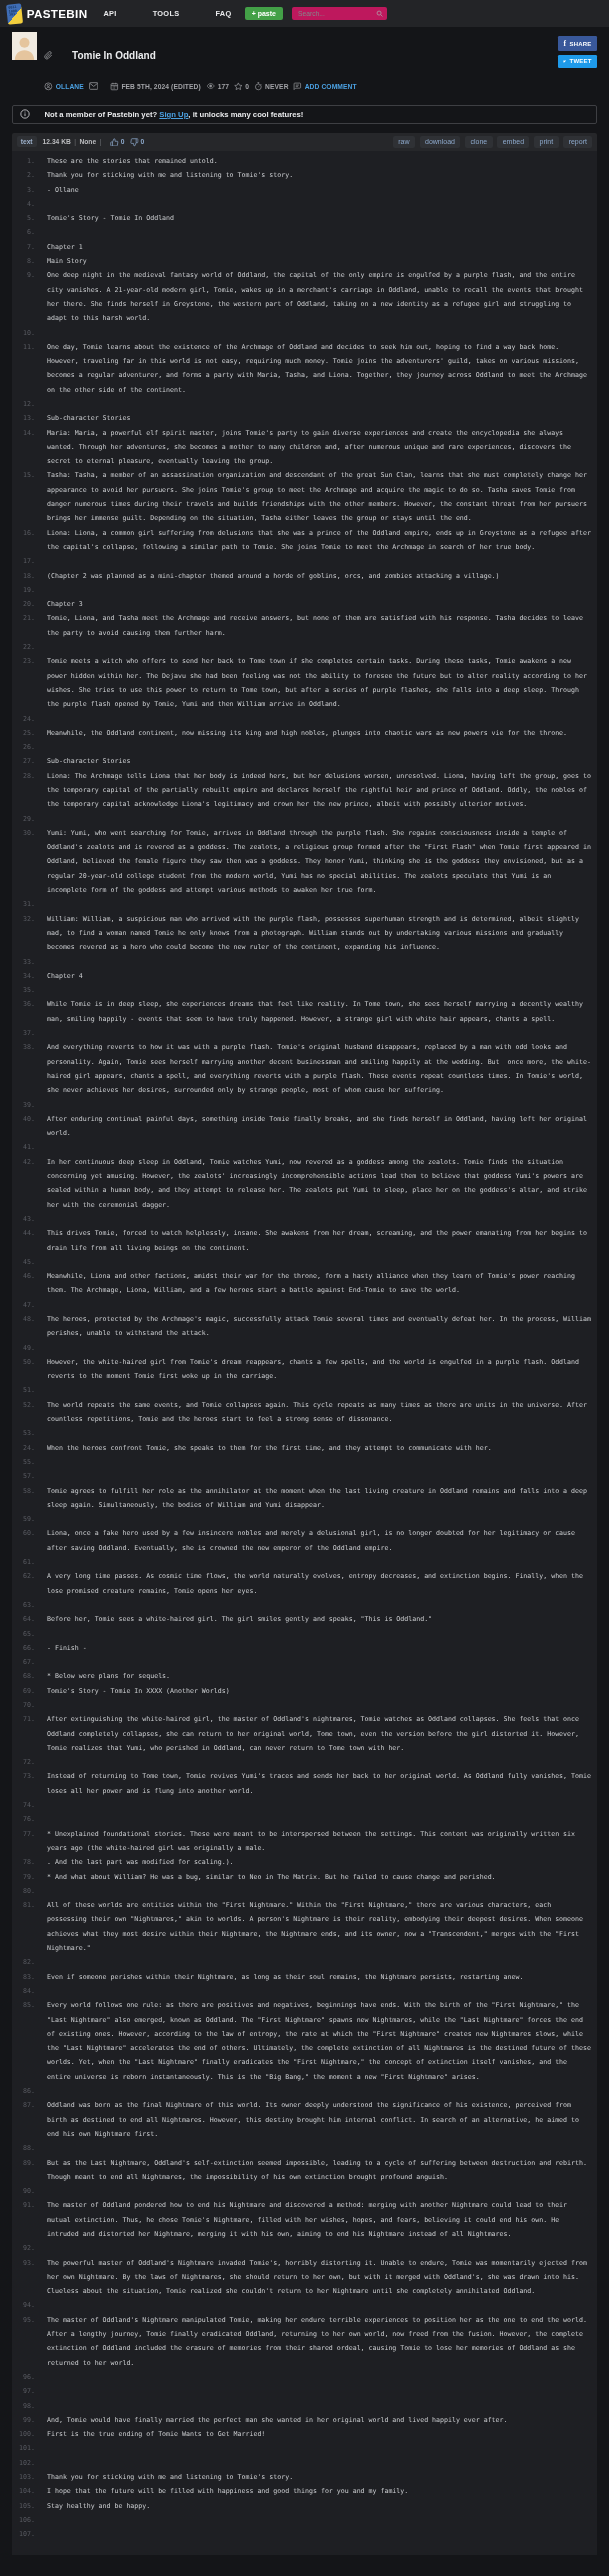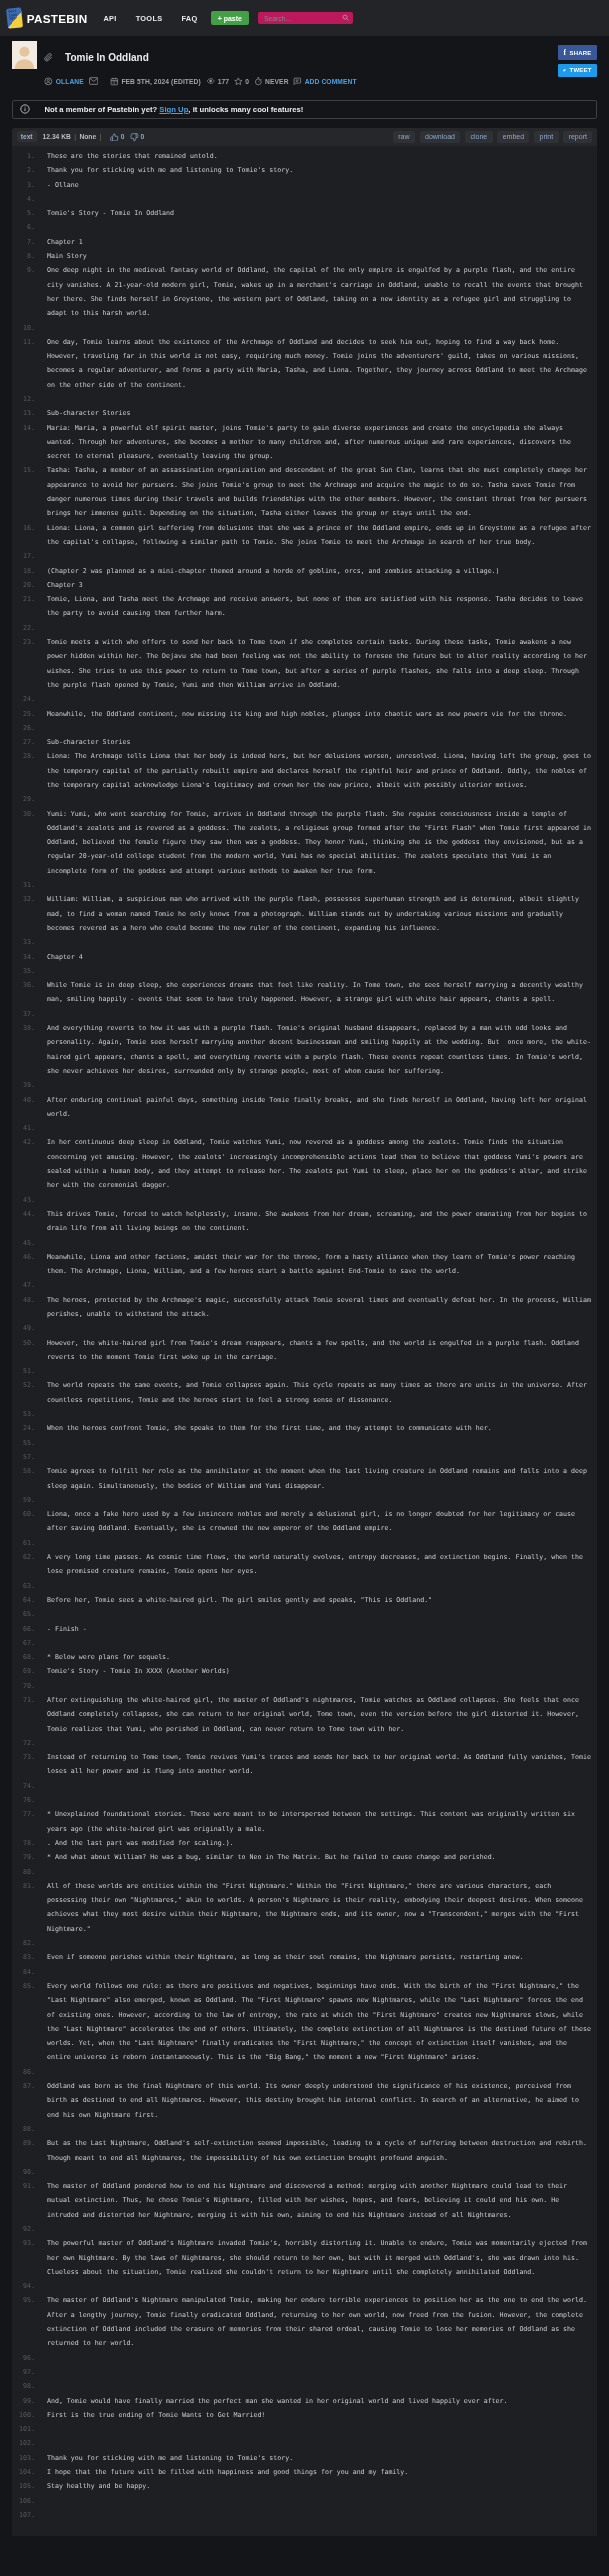--- a/index.html
+++ b/index.html
@@ -1,45 +1,45 @@
 <!DOCTYPE html>
 <html style="font-size:10.7px"><head>
 <meta charset="utf-8">
 <title>Tomie In Oddland</title>
 <style>
   html,body{margin:0;padding:0;background:#141518;}
   .page{width:609px;height:2576px;overflow:hidden;background:#141518;
         font-family:"Liberation Sans",sans-serif;position:relative;}
 
   
-  .topbar{height:36px;background:#232427;display:flex;align-items:center;padding:0 6.7px;box-sizing:border-box;}
+  .topbar{height:27px;background:#232427;display:flex;align-items:center;padding:0 6.7px;box-sizing:border-box;}
   .logo{width:15.4px;height:19.5px;border-radius:2px;overflow:hidden;transform:rotate(-6deg);
         background:linear-gradient(135deg,#3f6db5 0 55%,#f3cf3e 55% 100%);
         display:flex;flex-direction:column;justify-content:flex-start;padding:2px 0 0 2px;box-sizing:border-box;cursor:pointer;}
   .logo span{font-family:"DejaVu Sans Mono",monospace;font-size:3.4px;line-height:3.7px;color:#16335e;font-weight:bold;}
   .brand{color:#fff;font-size:11.7px;font-weight:bold;letter-spacing:0.3px;margin-left:4.7px;cursor:pointer;}
-  .nav{display:flex;align-items:center;margin-left:16px;gap:19px;}
+  .nav{display:flex;align-items:center;margin-left:16px;gap:36px;}
   .nav a{color:#e9eaec;font-size:7.4px;font-weight:bold;letter-spacing:0.3px;text-decoration:none;cursor:pointer;}
   .paste-btn{margin-left:13.4px;background:#43a047;color:#fff;border:none;border-radius:2px;
              font-family:"Liberation Sans",sans-serif;font-size:7px;font-weight:bold;
              padding:3.4px 6.7px;cursor:pointer;}
   .search{margin-left:9.4px;background:#be185d;border-radius:2px;height:12.7px;width:95px;
           display:flex;align-items:center;padding:0 4px;box-sizing:border-box;}
   .search input{flex:1;background:transparent;border:none;outline:none;color:#c7c8cb;
                 font-family:"Liberation Sans",sans-serif;font-size:6.7px;min-width:0;}
   .search input::placeholder{color:#85868b;}
   .search svg{flex:0 0 auto;color:#a9aaae;}
 
   
   .paste-info{margin:5.4px 12px 0;display:flex;align-items:flex-start;}
   .avatar{width:25px;height:28px;background:#f1ebe1;flex:0 0 auto;cursor:pointer;overflow:hidden;}
   .title-col{margin-left:7.4px;flex:1;}
   .title-row{display:flex;align-items:center;gap:4px;margin-top:2.7px;}
   .title-row .clip{color:#9b9ca0;display:flex;}
-  .page-title{color:#ebecee;font-size:10px;font-weight:bold;margin:8px;}
+  .page-title{color:#ebecee;font-size:10px;font-weight:bold;margin:15px;}
   .meta-row{display:flex;align-items:center;gap:4.7px;margin-top:6px;color:#a2a3a7;
             font-size:6.7px;font-weight:bold;letter-spacing:0.1px;}
   .meta-row .mi{display:flex;align-items:center;gap:2.7px;}
   .meta-row svg{color:#97989c;}
   .blue{color:#4ba1e2;text-decoration:none;cursor:pointer;}
   .meta-gap{width:2.7px;}
   .share-col{margin-left:auto;display:flex;flex-direction:column;gap:4.7px;align-items:flex-end;padding-top:4px;}
   .share-btn{display:flex;align-items:center;gap:3.4px;border:none;border-radius:1.3px;color:#fff;
              font-family:"Liberation Sans",sans-serif;font-size:6px;font-weight:bold;letter-spacing:0.2px;
              padding:2.7px 5.4px;cursor:pointer;width:39px;justify-content:center;box-sizing:border-box;}
@@ -298,20 +298,24 @@
         </div>
         <div class="code-row">
           <span class="ln">17.</span>
           <span class="lt"></span>
         </div>
         <div class="code-row">
           <span class="ln">18.</span>
           <span class="lt">(Chapter 2 was planned as a mini-chapter themed around a horde of goblins, orcs, and zombies attacking a village.)</span>
         </div>
         <div class="code-row">
+          <span class="ln">19.</span>
+          <span class="lt"></span>
+        </div>
+        <div class="code-row">
           <span class="ln">20.</span>
           <span class="lt">Chapter 3</span>
         </div>
         <div class="code-row">
           <span class="ln">21.</span>
           <span class="lt">Tomie, Liona, and Tasha meet the Archmage and receive answers, but none of them are satisfied with his response. Tasha decides to leave the party to avoid causing them further harm.</span>
         </div>
         <div class="code-row">
           <span class="ln">22.</span>
           <span class="lt"></span>

